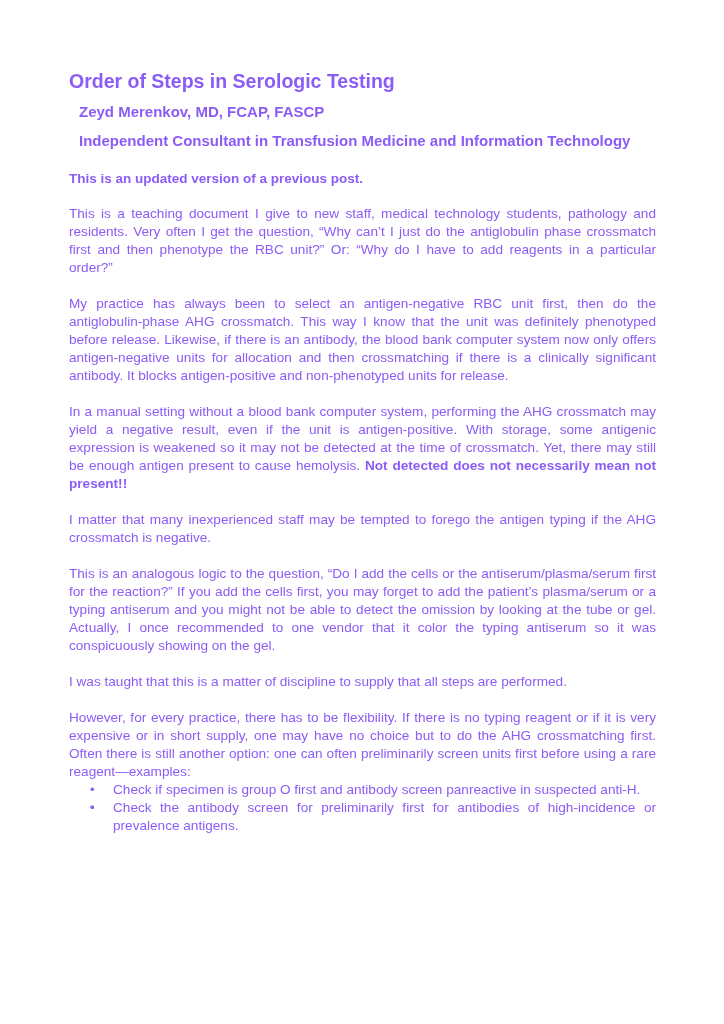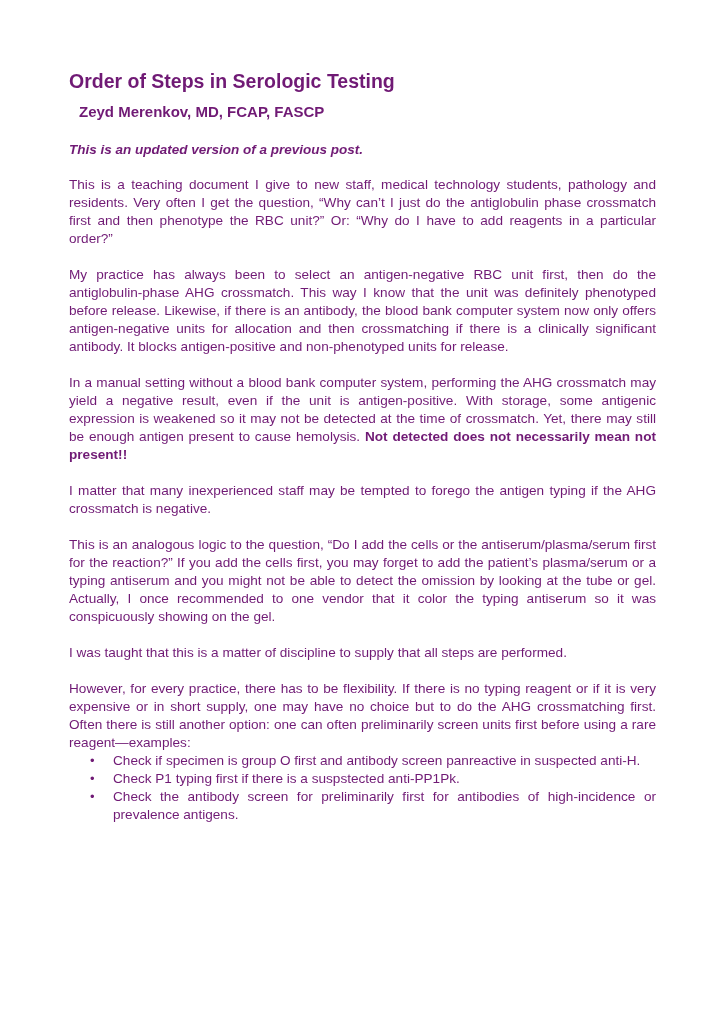--- a/index.html
+++ b/index.html
@@ -1,23 +1,23 @@
 <!DOCTYPE html>
 <html><head>
 <meta charset="utf-8">
 <style>
   html, body { margin: 0; padding: 0; background: #ffffff; }
   body { width: 724px; height: 1024px; position: relative; overflow: hidden; }
   .page {
     position: absolute; left: 69px; top: 70px; width: 587px;
-    font-family: "Liberation Sans", sans-serif; color: #701a75;
+    font-family: "Liberation Sans", sans-serif; color: #8b5cf6;
   }
   .title { font-size: 19.5px; font-weight: bold; line-height: 22px; margin: 0; }
   .subhead { font-size: 15px; font-weight: bold; line-height: 19px; margin: 10px; }
-  .note { font-size: 13.5px; font-weight: bold; line-height: 18px; margin: 20px 0 11px 0; font-style: italic; }
+  .note { font-size: 13.5px; font-weight: bold; line-height: 18px; margin: 20px 0 11px 0; }
   p.body {
     font-size: 13.6px; line-height: 18px; margin: 18px 0 0 0;
     text-align: justify;
   }
   p.body.first { margin-top: 17px; }
   b.em { font-weight: bold; }
   ul.bullets {
     list-style: none; margin: 0; padding: 0;
     font-size: 13.6px; line-height: 18px; text-align: justify;
   }
@@ -25,38 +25,38 @@
   ul.bullets li .bullet {
     position: absolute; left: 21px; top: 0; font-size: 13px;
   }
 </style>
 </head>
 <body>
 
 <div class="page">
   <h1 class="title">Order of Steps in Serologic Testing</h1>
   <div class="subhead">Zeyd Merenkov, MD, FCAP, FASCP</div>
+  <div class="subhead">Independent Consultant in Transfusion Medicine and Information Technology</div>
 
   <div class="note">This is an updated version of a previous post.</div>
 
   <p class="body first">This is a teaching document I give to new staff, medical technology students, pathology and residents.  Very often I get the question, “Why can’t I just do the antiglobulin phase crossmatch first and then phenotype the RBC unit?” Or:  “Why do I have to add reagents in a particular order?”</p>
   <p class="body">My practice has always been to select an antigen-negative RBC unit first, then do the antiglobulin-phase AHG crossmatch.  This way I know that the unit was definitely phenotyped before release.  Likewise, if there is an antibody, the blood bank computer system now only offers antigen-negative units for allocation and then crossmatching if there is a clinically significant antibody.  It blocks antigen-positive and non-phenotyped units for release.</p>
   <p class="body"><span>In a manual setting without a blood bank computer system, performing the AHG crossmatch may yield a negative result, even if the unit is antigen-positive.  With storage, some antigenic expression is weakened so it may not be detected at the time of crossmatch.  Yet, there may still be enough antigen present to cause hemolysis.  </span><b class="em">Not detected does not necessarily mean not present!!</b></p>
   <p class="body">I matter that many inexperienced staff may be tempted to forego the antigen typing if the AHG crossmatch is negative.</p>
   <p class="body">This is an analogous logic to the question, “Do I add the cells or the antiserum/plasma/serum first for the reaction?”  If you add the cells first, you may forget to add the patient’s plasma/serum or a typing antiserum and you might not be able to detect the omission by looking at the tube or gel.  Actually, I once recommended to one vendor that it color the typing antiserum so it was conspicuously showing on the gel.</p>
   <p class="body">I was taught that this is a matter of discipline to supply that all steps are performed.</p>
   <p class="body">However, for every practice, there has to be flexibility.  If there is no typing reagent or if it is very expensive or in short supply, one may have no choice but to do the AHG crossmatching first.  Often there is still another option:  one can often preliminarily screen units first before using a rare reagent—examples:</p>
 
   <ul class="bullets">
     <li>
       <span class="bullet">•</span>
       <span>Check if specimen is group O first and antibody screen panreactive in suspected anti-H.</span>
     </li>
     <li>
       <span class="bullet">•</span>
-      <span>Check P1 typing first if there is a suspstected anti-PP1Pk.</span>
     </li>
     <li>
       <span class="bullet">•</span>
       <span>Check the antibody screen for preliminarily first for antibodies of high-incidence or prevalence antigens.</span>
     </li>
   </ul>
 </div>
 
 </body></html>

